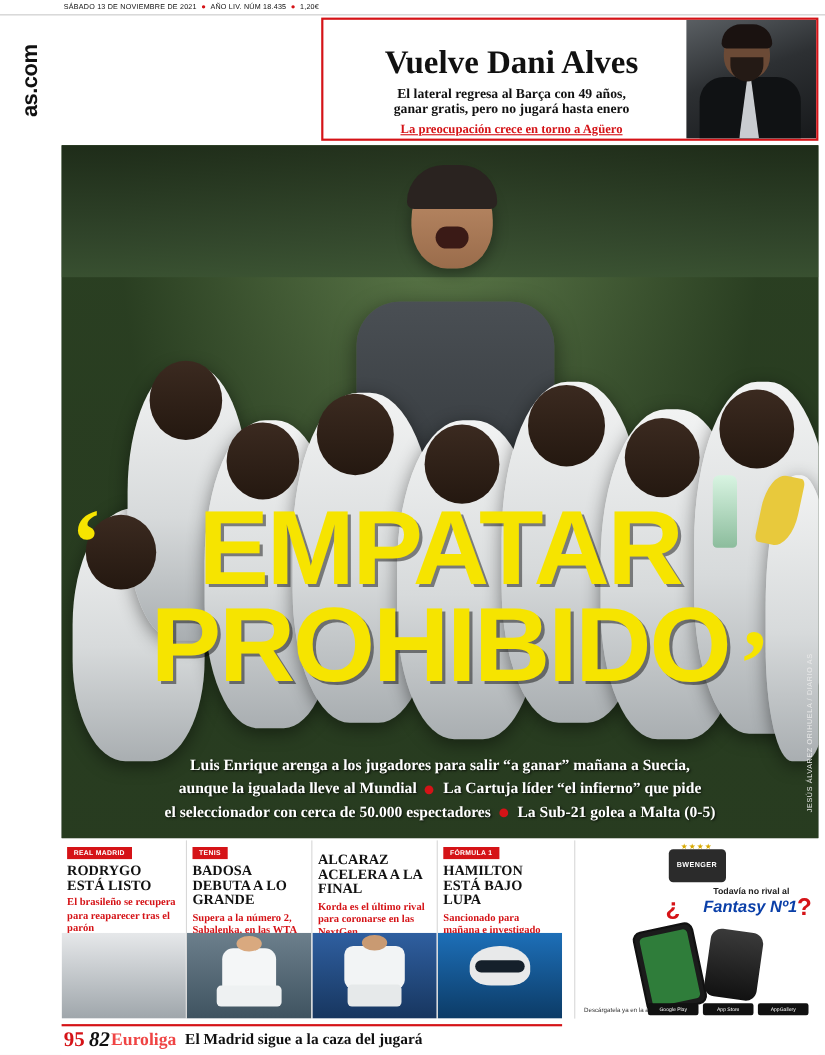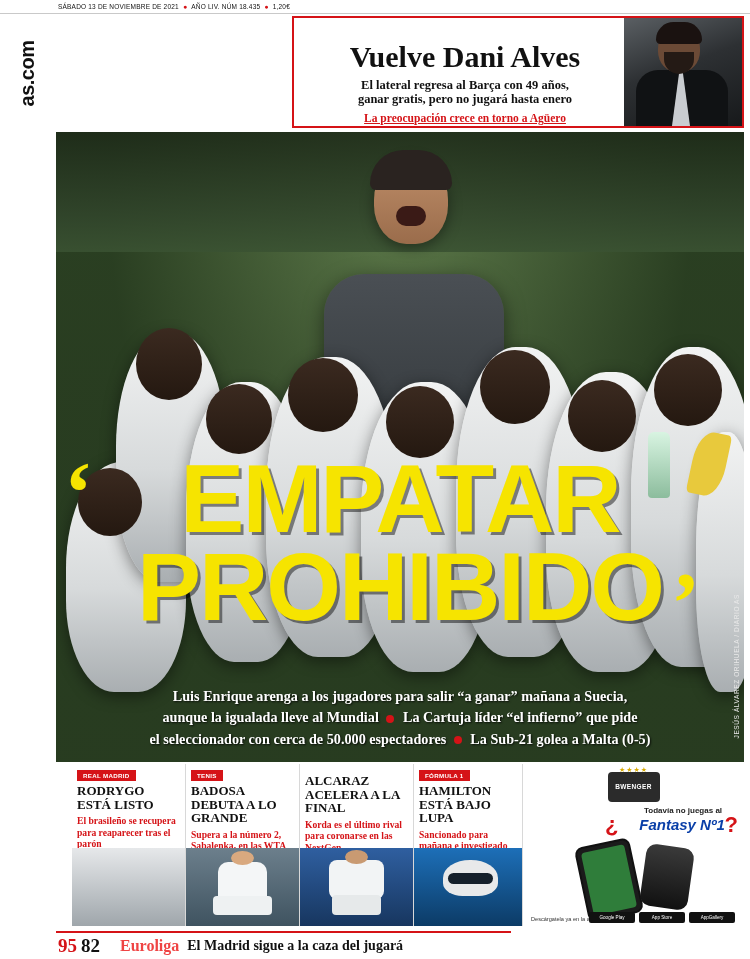--- a/index.html
+++ b/index.html
@@ -203,21 +203,21 @@
     display: inline-block; width: 8px; height: 8px; border-radius: 50%;
     background: #d51317; margin: 0 5px 0 4px; vertical-align: middle;
   }
 
   
   .bottom {
     position: absolute; left: 56px; top: 764px; width: 688px; height: 195px;
     background: #fff;
   }
   .cols {
-    position: absolute; left: 16px; top: 0; width: 455px; height: 162px;
+    position: absolute; left: 0; top: 0; width: 455px; height: 162px;
     display: flex;
   }
   .col {
     position: relative; flex: 1; border-right: 1px solid #d8d8d8;
     padding: 0 5px;
   }
   .col:last-child { border-right: none; }
   .kicker {
     display: inline-block; background: #d51317; color: #fff;
     font-size: 6.2px; font-weight: bold; letter-spacing: .3px;
@@ -346,21 +346,21 @@
   .euro {
     position: absolute; left: 0; bottom: 0; width: 455px; height: 28px;
     border-top: 2px solid #d51317; display: flex; align-items: center;
     padding-left: 2px;
     text-align: center;
   }
   .euro .score {
     font-family: "Liberation Serif", serif;
     font-size: 19px; font-weight: bold; color: #d51317; margin-right: 4px;
   }
-  .euro .score2 { color: #111; margin-right: 20px; }
+  .euro .score2 { color: #111; margin-right: 1px; font-style: italic; }
   .euro .comp {
     font-family: "Liberation Serif", serif;
     font-size: 16px; font-weight: bold; color: #ef4444; margin-right: 8px;
   }
   .euro .txt {
     font-family: "Liberation Serif", serif;
     font-size: 14px; font-weight: bold; color: #111;
   }
 </style>
 </head>
@@ -500,21 +500,21 @@
             <div class="visor"></div>
           </div>
         </div>
       </div>
 
     </div>
 
     <div class="ad">
       <div class="stars">★★★★</div>
       <div class="bw-logo">BWENGER</div>
-      <div class="adtext1">Todavía no juegas al</div>
+      <div class="adtext1">Todavía no rival al</div>
       <div class="adtext2">Fantasy Nº1</div>
       <div class="qmark-l">¿</div>
       <div class="qmark-r">?</div>
       <div class="phone">
         <div class="scr"></div>
       </div>
       <div class="player"></div>
       <div class="footnote">Descárgatela ya en la app de Biwenger</div>
       <div class="store store1">Google Play</div>
       <div class="store store2">App Store</div>

